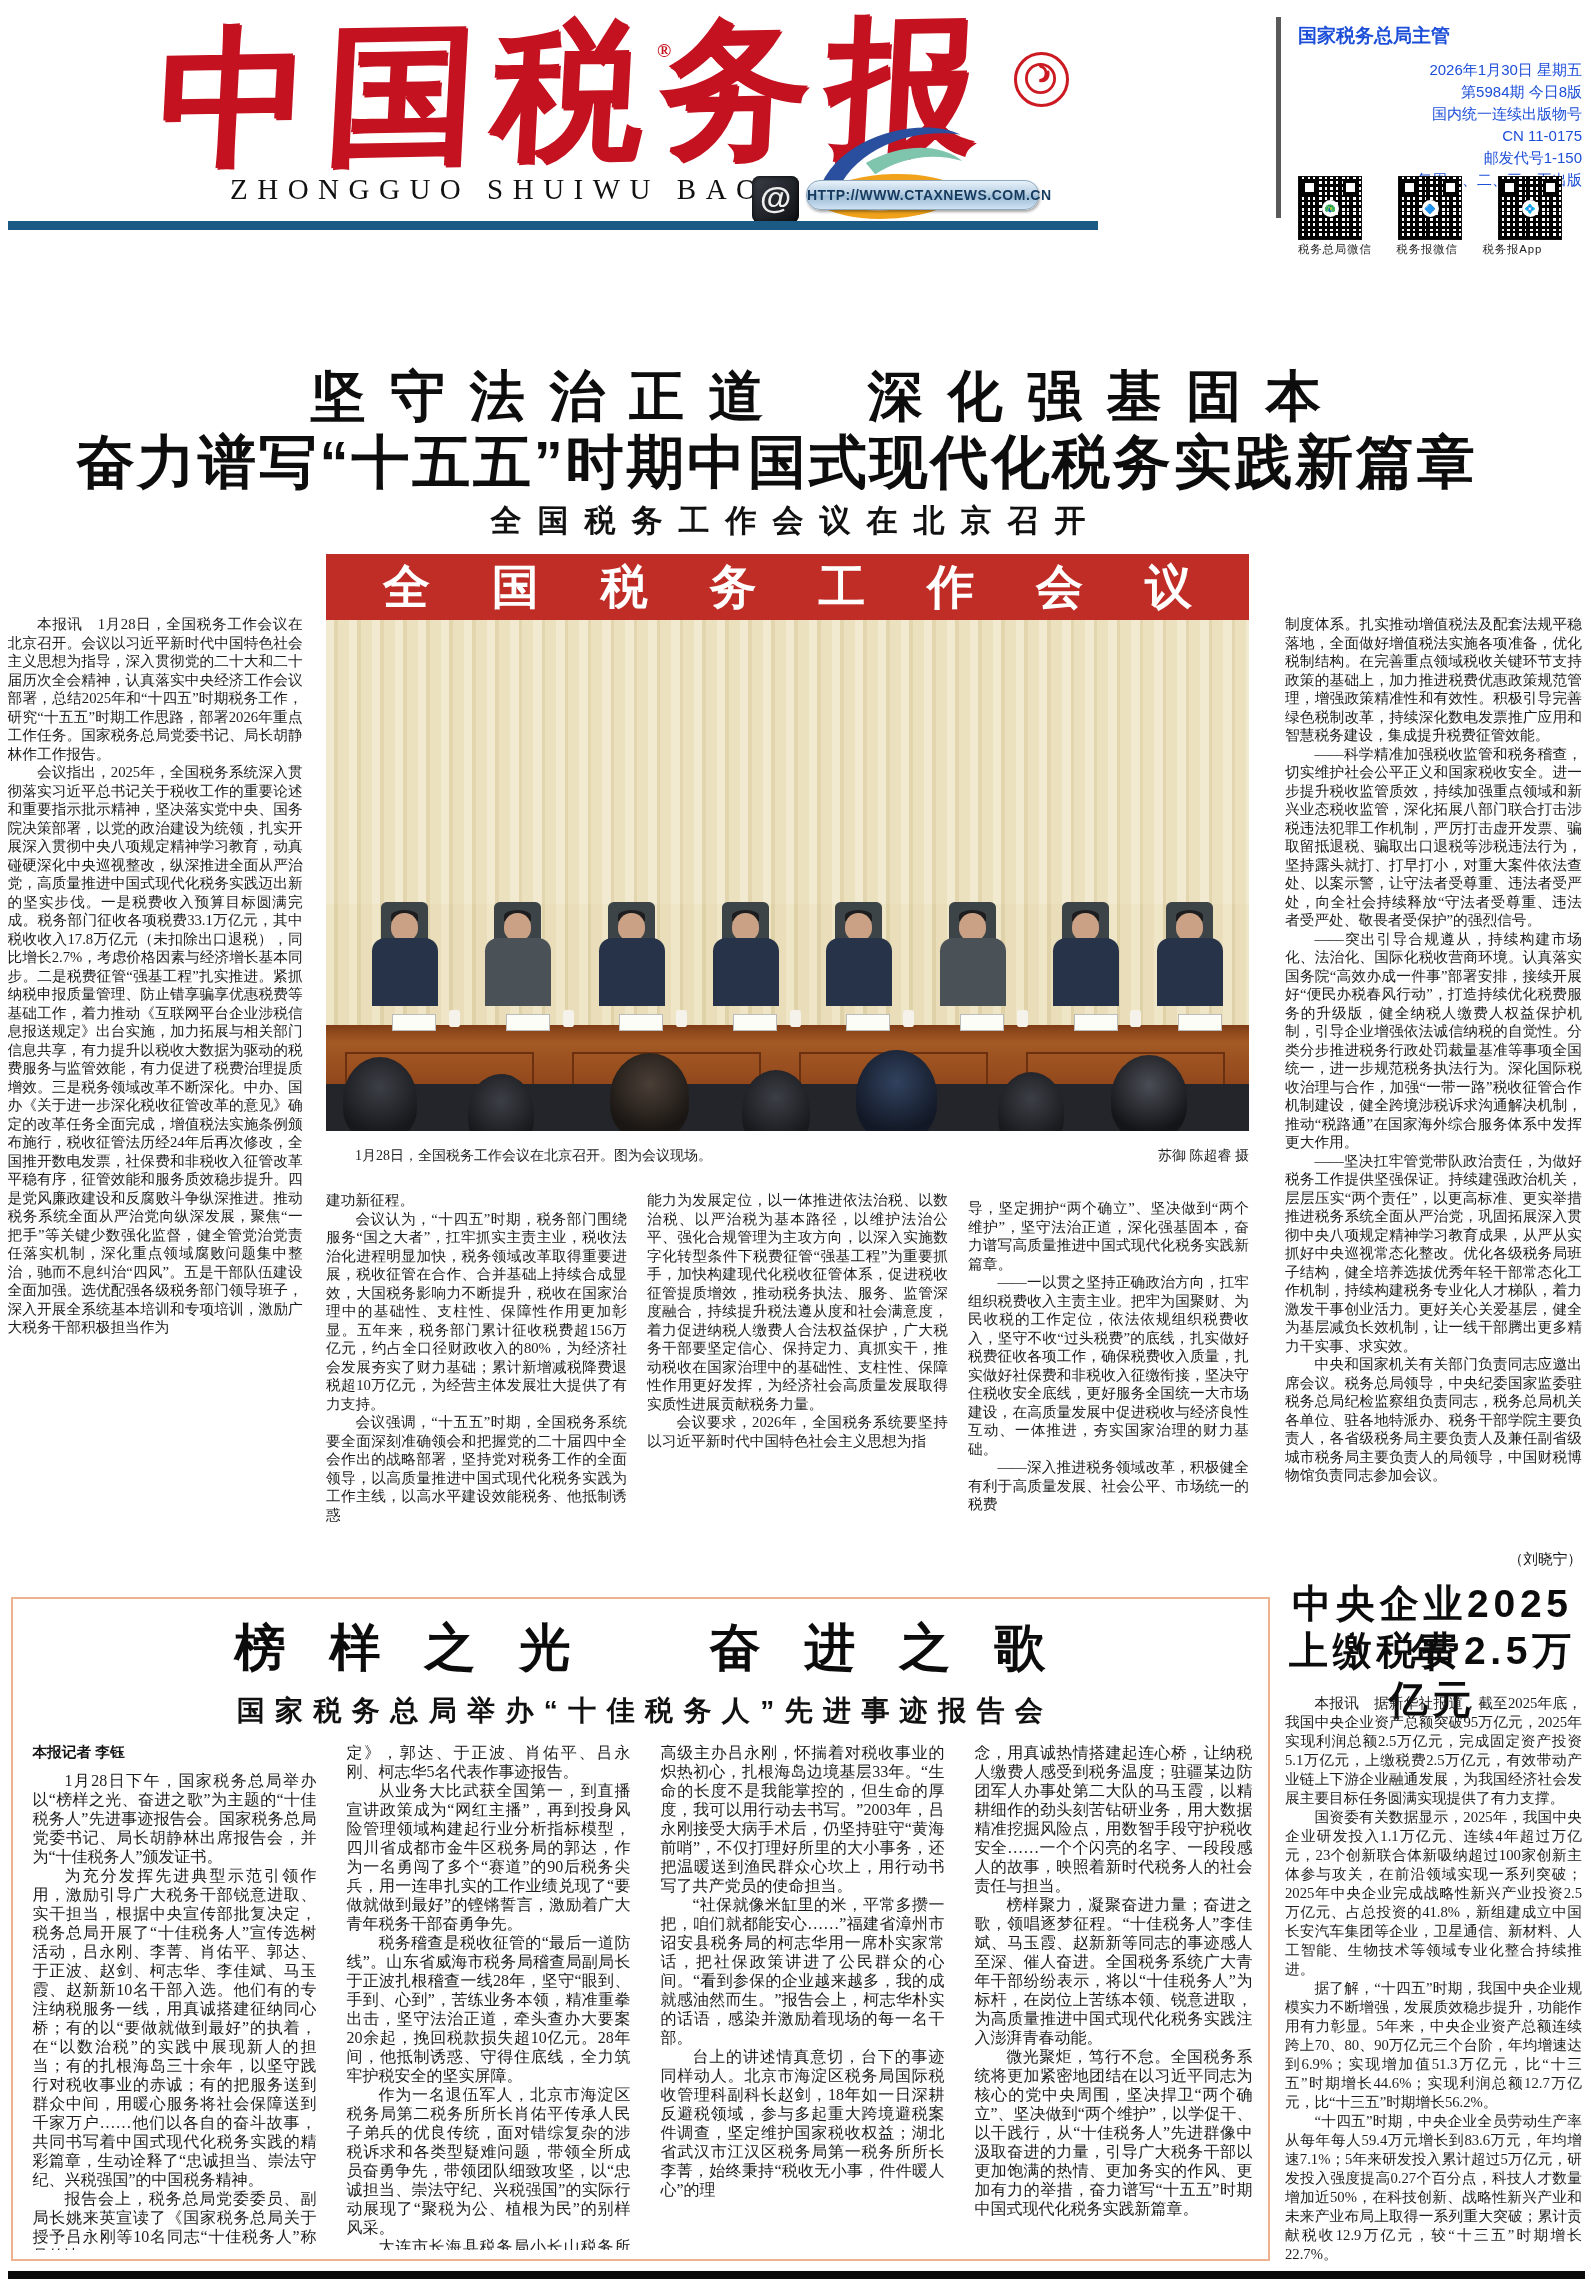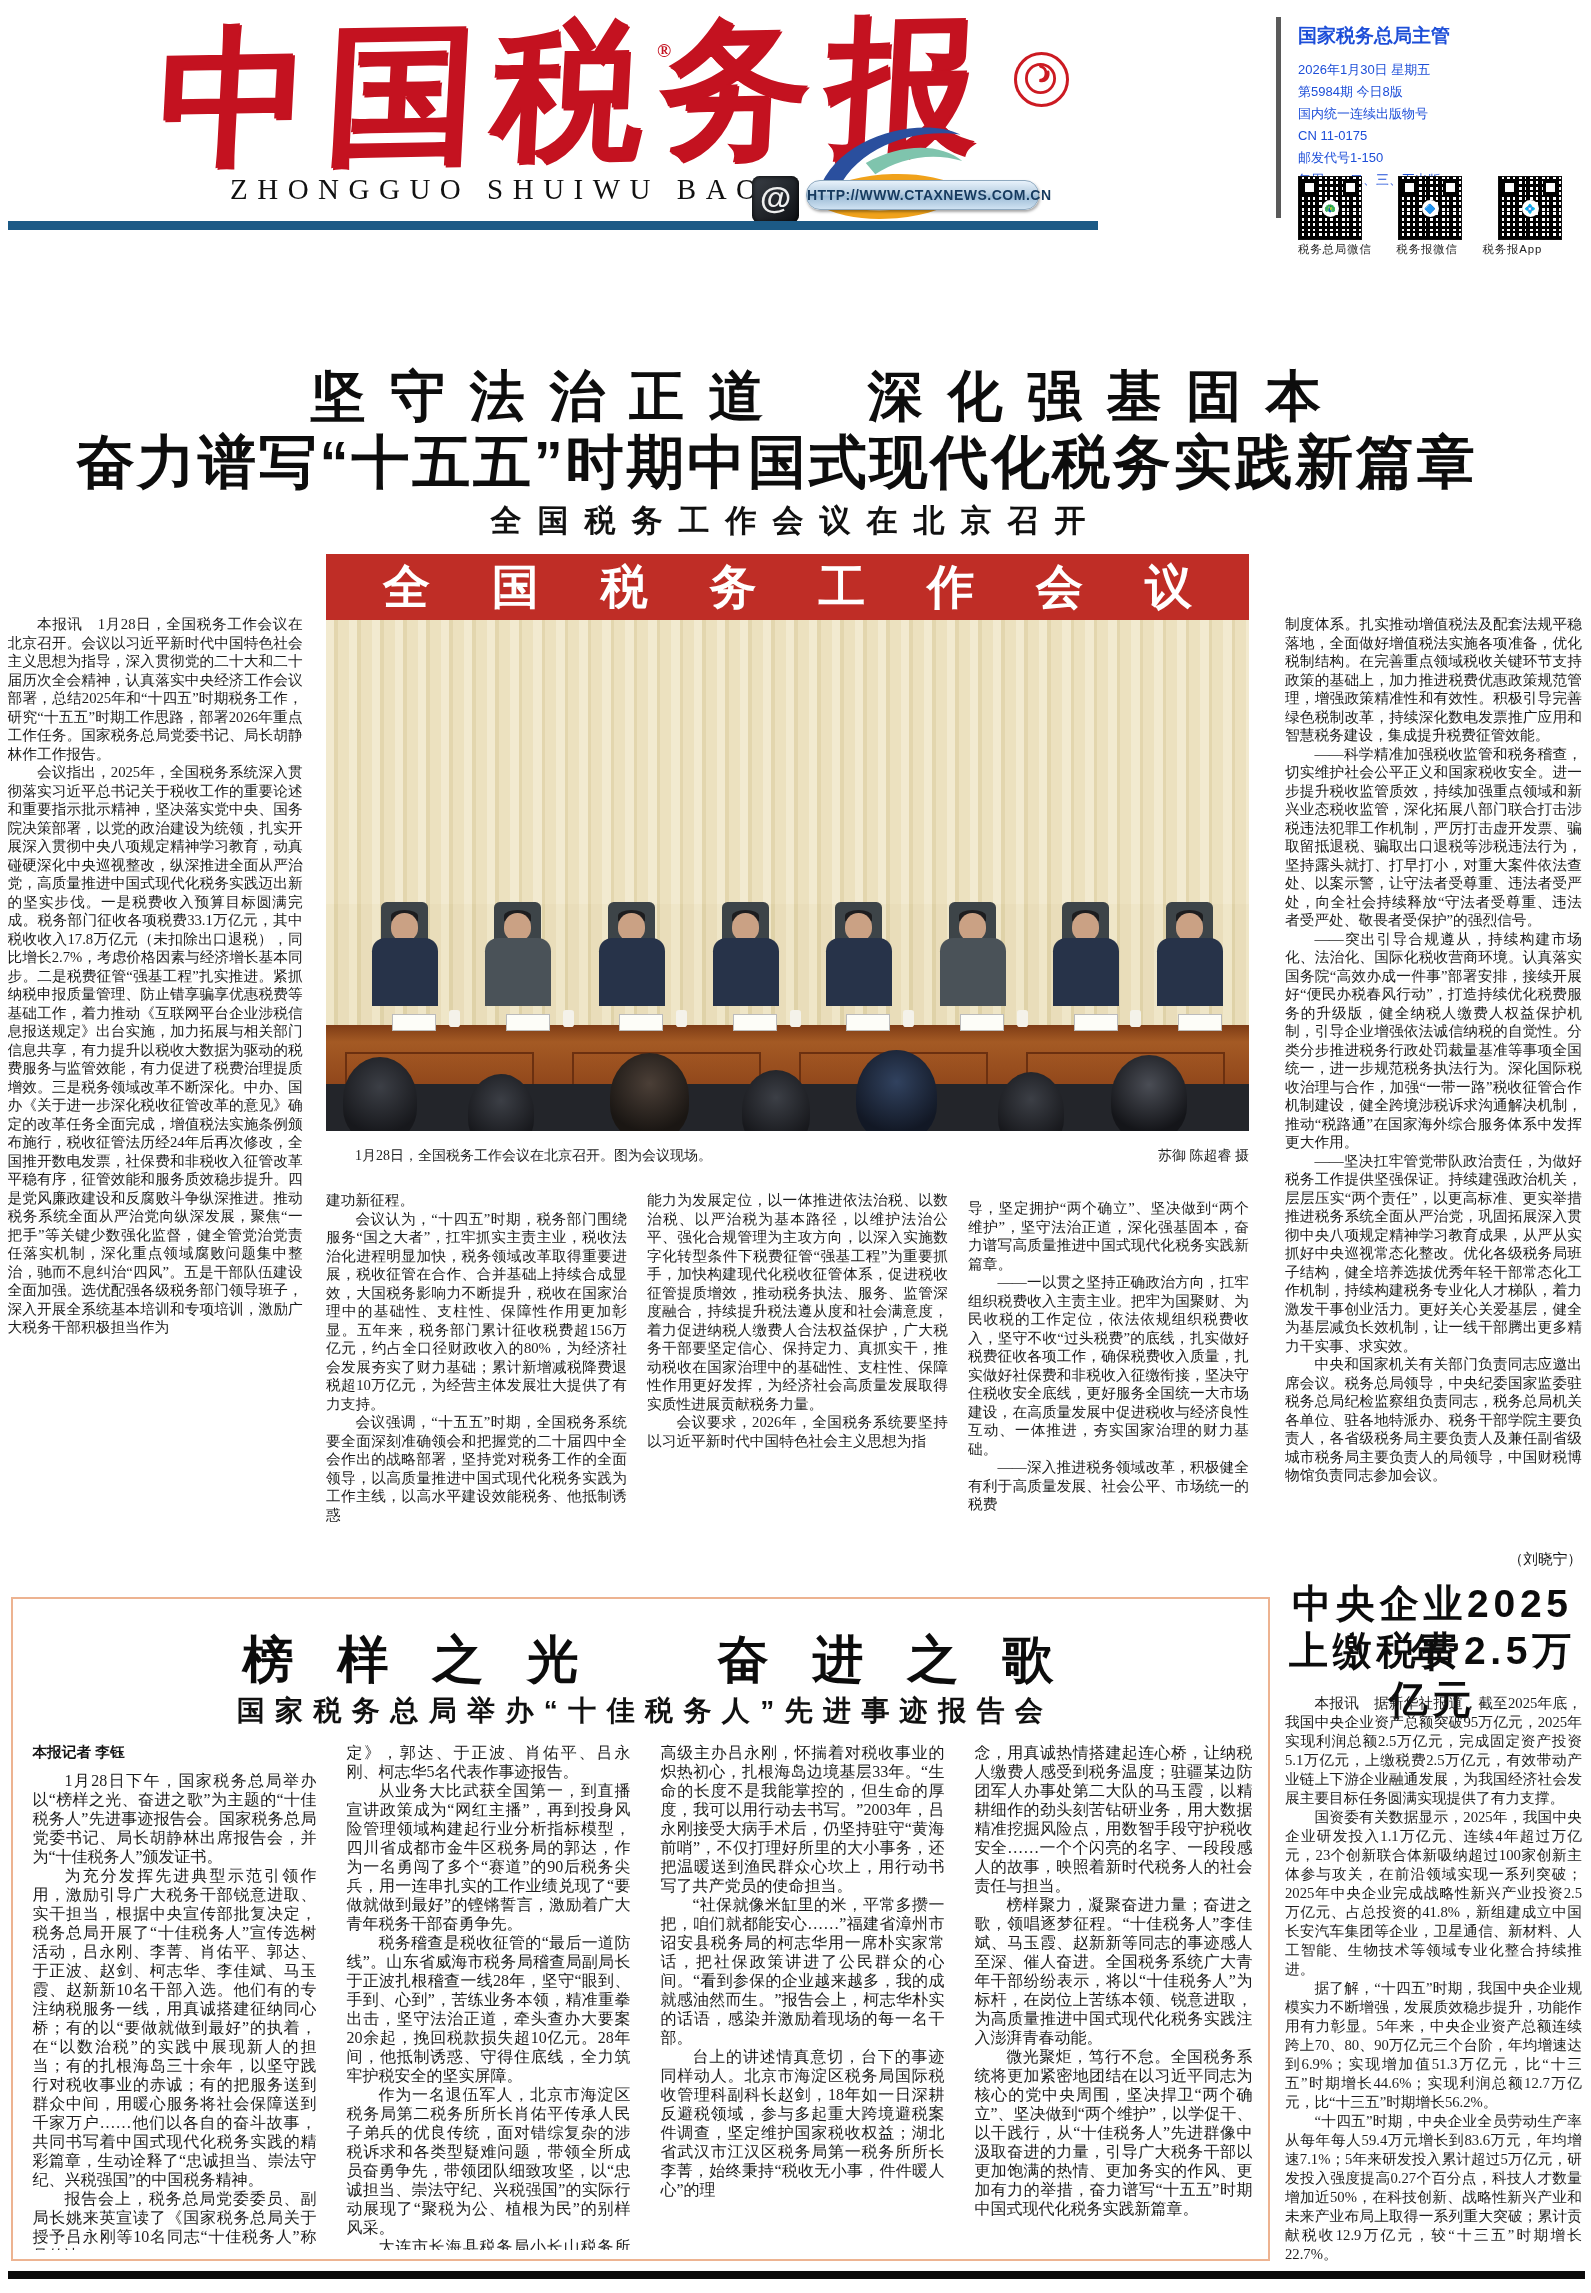--- a/index.html
+++ b/index.html
@@ -18,21 +18,21 @@
           color:#eee;font-family:"Liberation Sans",sans-serif;font-size:32px;font-weight:bold;
           text-align:center;line-height:45px;box-shadow:inset 0 0 5.7px #000;}
   .urlbar{height:28px;border-radius:14px;border:0.9px solid #8fa9bf;
           background:linear-gradient(180deg,#e8f2fb 0%,#b8cfe2 45%,#9dbcd6 55%,#cfe2f2 100%);
           box-shadow:0.9px 1.9px 2.8px rgba(0,0,0,.35);
           font-family:"Liberation Sans",sans-serif;font-weight:bold;font-size:14px;color:#163a5e;
           text-align:center;line-height:28px;letter-spacing:0.5px;}
   .vrule{width:4.7px;background:#5a5a5a;}
   .infobox{font-family:"Liberation Sans","DejaVu Sans",sans-serif;color:#1d4ed8;}
   .infobox .sup{font-size:19px;font-weight:bold;margin-bottom:9.5px;}
-  .infobox .ln{font-size:13px;line-height:22px;}
+  .infobox .ln{font-size:15px;line-height:22px;text-align:right;}
   .qrrow{display:flex;gap:36px;}
   .qr{width:62px;height:62px;border:0.9px solid #111;position:relative;
       background:
         repeating-linear-gradient(0deg,#000 0 2.8px,transparent 2.8px 5.7px,#000 5.7px 7.6px,transparent 7.6px 10.4px),
         repeating-linear-gradient(90deg,#000 0 2.8px,#fff 2.8px 4.7px,#000 4.7px 8.5px,#fff 8.5px 11.4px);}
   .qr::before,.qr::after{content:"";position:absolute;top:2.8px;width:15px;height:15px;border:3.8px solid #000;background:#fff;box-sizing:border-box;}
   .qr::before{left:2.8px;} .qr::after{right:2.8px;}
   .qr .dot{position:absolute;left:23px;top:23px;width:17px;height:17px;background:#fff;border-radius:50%;
            display:flex;align-items:center;justify-content:center;font-size:9.5px;}
   .qrlabels{font-family:"Liberation Sans",sans-serif;font-size:11.4px;letter-spacing:0.9px;color:#222;
@@ -267,21 +267,21 @@
         <p class="noindent">制度体系。扎实推动增值税法及配套法规平稳落地，全面做好增值税法实施各项准备，优化税制结构。在完善重点领域税收关键环节支持政策的基础上，加力推进税费优惠政策规范管理，增强政策精准性和有效性。积极引导完善绿色税制改革，持续深化数电发票推广应用和智慧税务建设，集成提升税费征管效能。</p>
         <p>——科学精准加强税收监管和税务稽查，切实维护社会公平正义和国家税收安全。进一步提升税收监管质效，持续加强重点领域和新兴业态税收监管，深化拓展八部门联合打击涉税违法犯罪工作机制，严厉打击虚开发票、骗取留抵退税、骗取出口退税等涉税违法行为，坚持露头就打、打早打小，对重大案件依法查处、以案示警，让守法者受尊重、违法者受严处，向全社会持续释放“守法者受尊重、违法者受严处、敬畏者受保护”的强烈信号。</p>
         <p>——突出引导合规遵从，持续构建市场化、法治化、国际化税收营商环境。认真落实国务院“高效办成一件事”部署安排，接续开展好“便民办税春风行动”，打造持续优化税费服务的升级版，健全纳税人缴费人权益保护机制，引导企业增强依法诚信纳税的自觉性。分类分步推进税务行政处罚裁量基准等事项全国统一，进一步规范税务执法行为。深化国际税收治理与合作，加强“一带一路”税收征管合作机制建设，健全跨境涉税诉求沟通解决机制，推动“税路通”在国家海外综合服务体系中发挥更大作用。</p>
         <p>——坚决扛牢管党带队政治责任，为做好税务工作提供坚强保证。持续建强政治机关，层层压实“两个责任”，以更高标准、更实举措推进税务系统全面从严治党，巩固拓展深入贯彻中央八项规定精神学习教育成果，从严从实抓好中央巡视常态化整改。优化各级税务局班子结构，健全培养选拔优秀年轻干部常态化工作机制，持续构建税务专业化人才梯队，着力激发干事创业活力。更好关心关爱基层，健全为基层减负长效机制，让一线干部腾出更多精力干实事、求实效。</p>
         <p>中央和国家机关有关部门负责同志应邀出席会议。税务总局领导，中央纪委国家监委驻税务总局纪检监察组负责同志，税务总局机关各单位、驻各地特派办、税务干部学院主要负责人，各省级税务局主要负责人及兼任副省级城市税务局主要负责人的局领导，中国财税博物馆负责同志参加会议。</p>
       </div>
     <div class="credit-right">（刘晓宁）</div>
   </div>
 
   <div class="abs featbox" style="left:11.4px;top:1597px;width:1259px;height:664px;">
-    <div class="abs hei feath1" style="left:8px;top:15px;width:1253px;text-indent:44px;margin-top:12px;">榜样之光　奋进之歌</div>
+    <div class="abs hei feath1" style="left:0;top:15px;width:1253px;text-indent:44px;">榜样之光　奋进之歌</div>
     <div class="abs hei feath2" style="left:0;top:93px;width:1253px;text-indent:10.4px;">国家税务总局举办“十佳税务人”先进事迹报告会</div>
 
     <div class="abs" style="left:19px;top:144px;width:284px;">
       <p class="byline">本报记者 李钰</p>
     </div>
 
     <div class="abs tcol fcol" style="left:19px;top:172px;width:284px;height:479px;">
         <p>1月28日下午，国家税务总局举办以“榜样之光、奋进之歌”为主题的“十佳税务人”先进事迹报告会。国家税务总局党委书记、局长胡静林出席报告会，并为“十佳税务人”颁发证书。</p>
         <p>为充分发挥先进典型示范引领作用，激励引导广大税务干部锐意进取、实干担当，根据中央宣传部批复决定，税务总局开展了“十佳税务人”宣传选树活动，吕永刚、李菁、肖佑平、郭达、于正波、赵剑、柯志华、李佳斌、马玉霞、赵新新10名干部入选。他们有的专注纳税服务一线，用真诚搭建征纳同心桥；有的以“要做就做到最好”的执着，在“以数治税”的实践中展现新人的担当；有的扎根海岛三十余年，以坚守践行对税收事业的赤诚；有的把服务送到群众中间，用暖心服务将社会保障送到千家万户……他们以各自的奋斗故事，共同书写着中国式现代化税务实践的精彩篇章，生动诠释了“忠诚担当、崇法守纪、兴税强国”的中国税务精神。</p>
         <p>报告会上，税务总局党委委员、副局长姚来英宣读了《国家税务总局关于授予吕永刚等10名同志“十佳税务人”称号的决</p>

